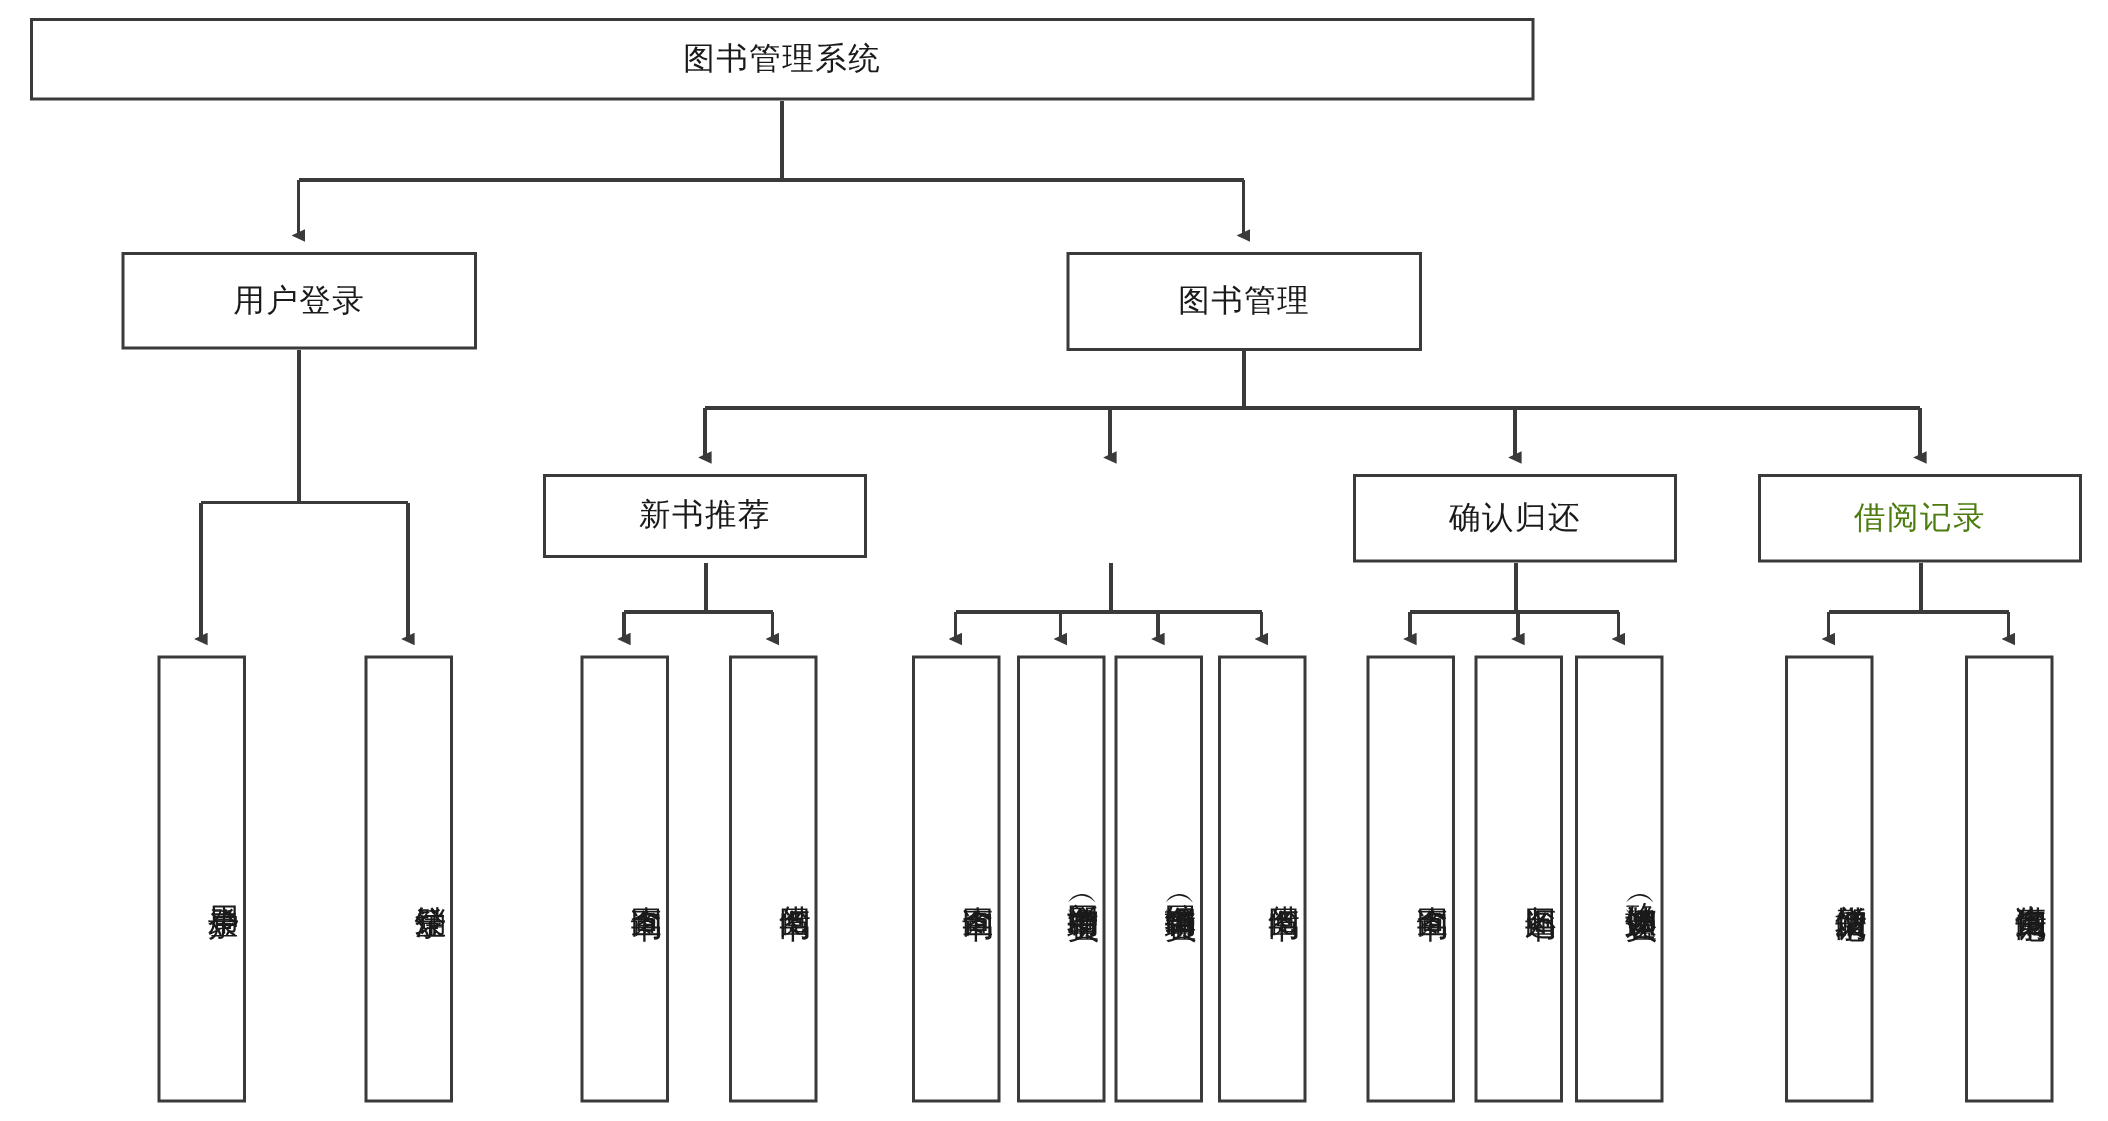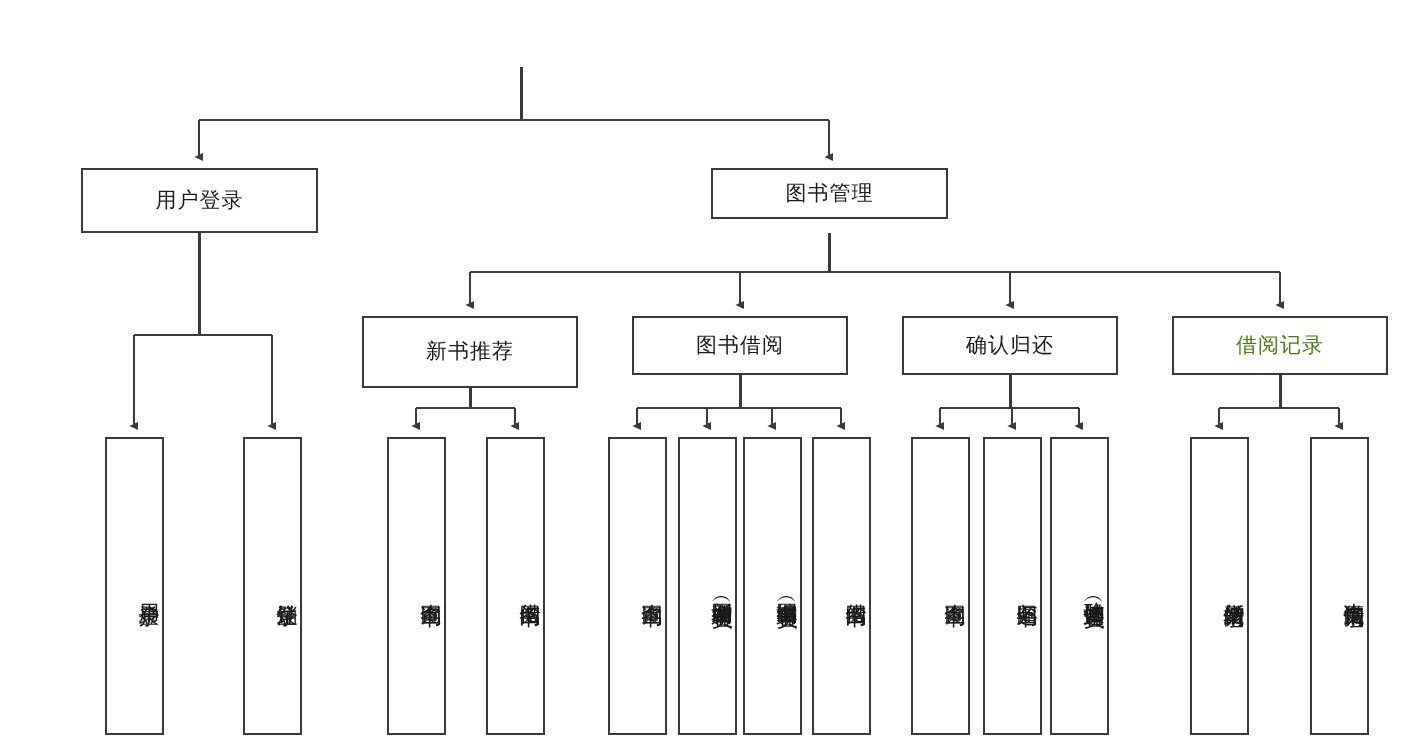--- a/index.html
+++ b/index.html
@@ -113,33 +113,33 @@
       <path d="M1012,408 L1012,426" marker-end="url(#arrowhead)"></path>
       <path d="M1079,408 L1079,426" marker-end="url(#arrowhead)"></path>
 
       <path d="M1280.5,375 L1280.5,408"></path>
       <path d="M1219,408 L1339,408"></path>
       <path d="M1219,408 L1219,426" marker-end="url(#arrowhead)"></path>
       <path d="M1339,408 L1339,426" marker-end="url(#arrowhead)"></path>
     </g>
   </svg>
 
+  <div class="node node-h" id="node-root" style="left: 20px; top: 12px; width: 1003px; height: 55px; border-color: rgb(58, 58, 58); background: rgb(255, 255, 255); color: rgb(26, 26, 26);">
+    <span>图书管理系统</span>
+  </div>
 
   <div class="node node-h" id="node-l1-0" style="left: 81px; top: 168px; width: 237px; height: 65px; border-color: rgb(58, 58, 58); background: rgb(255, 255, 255); color: rgb(26, 26, 26);">
     <span>用户登录</span>
   </div>
-  <div class="node node-h" id="node-l1-1" style="left: 711px; top: 168px; width: 237px; height: 51px; border-color: rgb(58, 58, 58); background: rgb(255, 255, 255); color: rgb(26, 26, 26);">
+  <div class="node node-h" id="node-l1-1" style="left: 711px; top: 168px; width: 237px; height: 66px; border-color: rgb(58, 58, 58); background: rgb(255, 255, 255); color: rgb(26, 26, 26);">
     <span>图书管理</span>
   </div>
 
-  <div class="node node-h" id="node-l2-0" style="left: 362px; top: 316px; width: 216px; height: 72px; border-color: rgb(58, 58, 58); background: rgb(255, 255, 255); color: rgb(26, 26, 26);">
+  <div class="node node-h" id="node-l2-0" style="left: 362px; top: 316px; width: 216px; height: 56px; border-color: rgb(58, 58, 58); background: rgb(255, 255, 255); color: rgb(26, 26, 26);">
     <span>新书推荐</span>
-  </div>
-  <div class="node node-h" id="node-l2-1" style="left: 632px; top: 316px; width: 216px; height: 59px; border-color: rgb(58, 58, 58); background: rgb(255, 255, 255); color: rgb(26, 26, 26);">
-    <span>图书借阅</span>
   </div>
   <div class="node node-h" id="node-l2-2" style="left: 902px; top: 316px; width: 216px; height: 59px; border-color: rgb(58, 58, 58); background: rgb(255, 255, 255); color: rgb(26, 26, 26);">
     <span>确认归还</span>
   </div>
   <div class="node node-h" id="node-l2-3" style="left: 1172px; top: 316px; width: 216px; height: 59px; border-color: rgb(58, 58, 58); background: rgb(255, 255, 255); color: #4d7c0f;">
     <span>借阅记录</span>
   </div>
 
   <div class="node node-v" id="node-leaf-0" style="left: 105px; top: 437px; width: 59px; height: 298px; border-color: rgb(58, 58, 58); background: rgb(255, 255, 255); color: rgb(26, 26, 26);">
     <span class="vlabel">用户登录</span>

